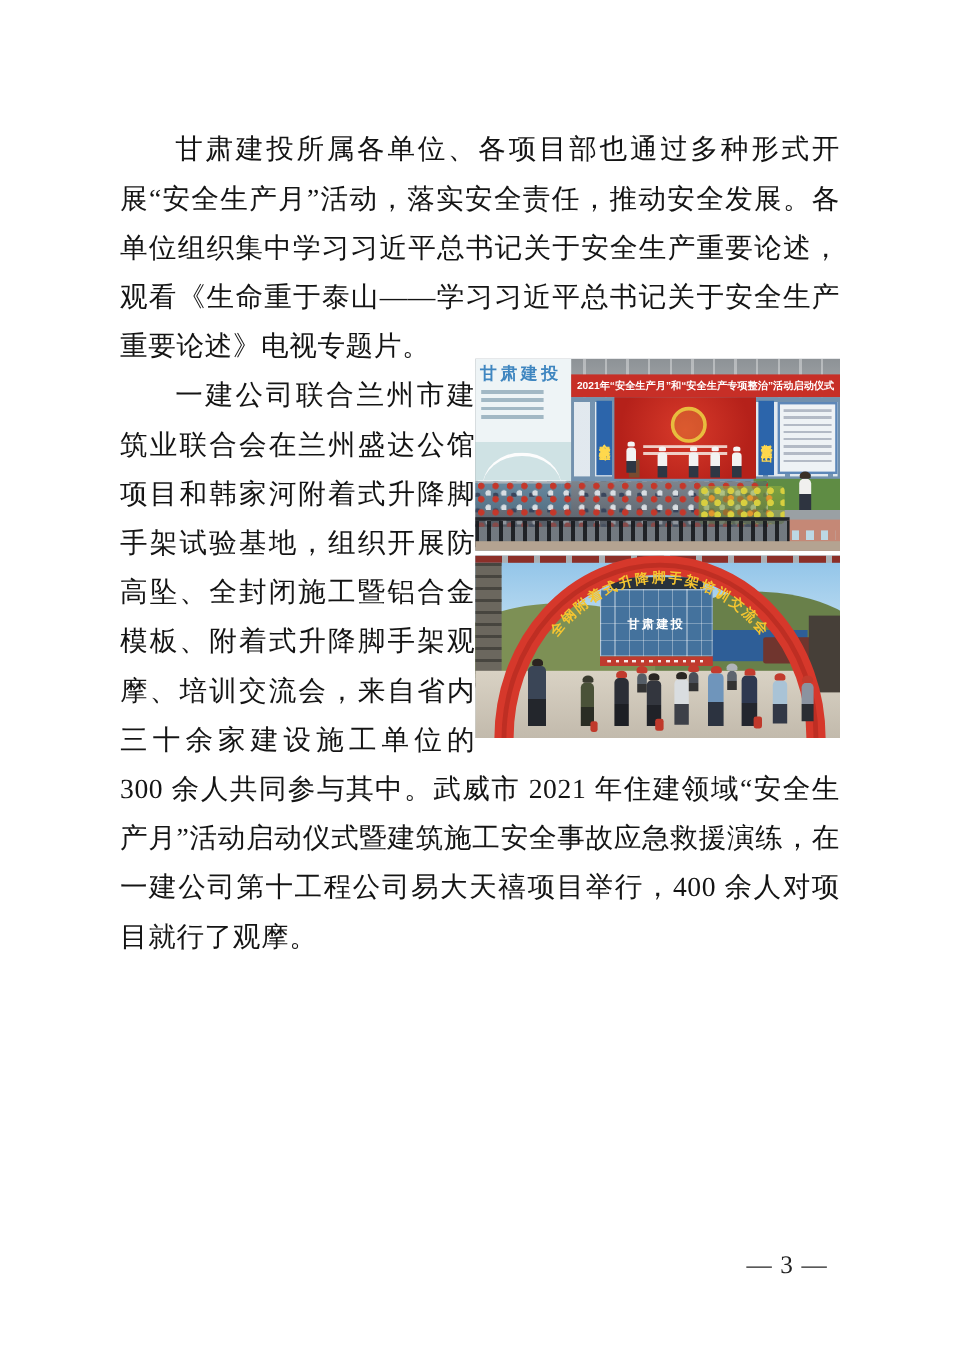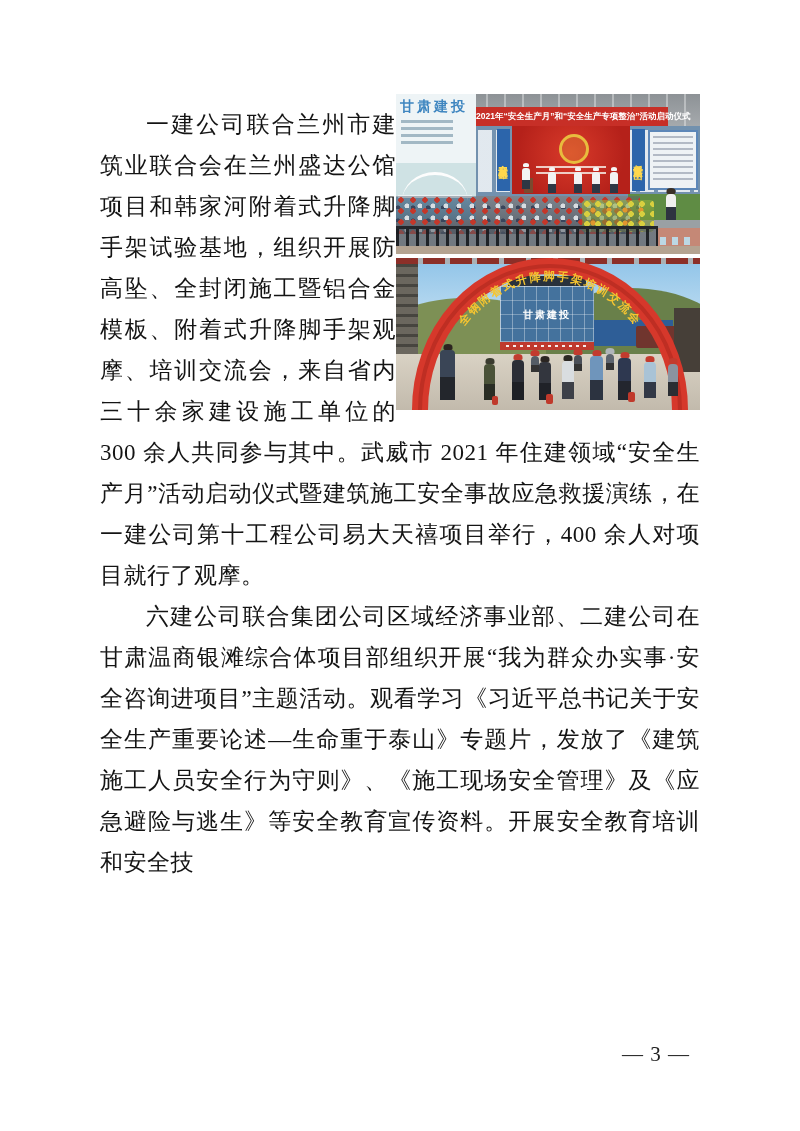--- a/index.html
+++ b/index.html
@@ -27,21 +27,21 @@
     background:repeating-linear-gradient(90deg,rgba(255,255,255,.35) 0 2px,transparent 2px 18px);}
   .p1-billboard{left:0;top:0;width:80px;height:126px;
     background:linear-gradient(#eef4f6 0 55%,#cfe2e4 55% 82%,#74aac7 82% 100%);}
   .p1-billboard-title{position:absolute;left:4px;top:4px;width:72px;
     font-size:14px;font-weight:bold;color:#3f86c0;letter-spacing:3px;white-space:nowrap;}
   .p1-billboard-lines{position:absolute;left:5px;top:26px;width:52px;height:26px;
     background:repeating-linear-gradient(#8fa9b8 0 3px,transparent 3px 7px);opacity:.8;}
   .p1-bridge{position:absolute;left:6px;top:78px;width:66px;height:26px;
     border-top:3px solid #fdfdfd;border-radius:100% 100% 0 0 / 200% 200% 0 0;}
   .p1-bridge:after{content:"";position:absolute;left:-4px;top:20px;width:74px;height:3px;background:#e9f1f3;}
-  .p1-banner{left:80px;top:13px;width:192px;height:19px;background:#c72f27;
+  .p1-banner{left:80px;top:13px;width:224px;height:19px;background:#c72f27;
     color:#ffffff;font-size:8.5px;font-weight:bold;line-height:19px;text-align:center;
     white-space:nowrap;font-family:"Liberation Sans","DejaVu Sans",sans-serif;}
   .p1-boards{left:80px;top:32px;width:224px;height:70px;background:#7291ae;}
   .p1-boards:after{content:"";position:absolute;inset:4px 2px;
     background:repeating-linear-gradient(90deg,rgba(245,248,250,.85) 0 14px,rgba(120,150,180,.45) 14px 18px);}
   .p1-backdrop{left:116px;top:32px;width:118px;height:68px;
     background:radial-gradient(circle at 50% 40%,#d83a2a,#b5211a 75%);}
   .p1-emblem{position:absolute;left:47px;top:8px;width:24px;height:24px;border-radius:50%;
     border:3px solid #e8bc3e;background:rgba(232,188,62,.25);}
   .p1-backdrop-lines{position:absolute;left:24px;top:40px;width:70px;height:12px;
@@ -119,20 +119,21 @@
   .red-item{position:absolute;background:#c0392b;border-radius:2px;}
 
   .page-number{position:absolute;right:110px;top:1042px;font-size:21px;color:#222;letter-spacing:1px;}
 </style>
 </head>
 <body>
 
 <div>
   <div class="content">
 
+    <div class="para">甘肃建投所属各单位、各项目部也通过多种形式开展“安全生产月”活动，落实安全责任，推动安全发展。各单位组织集中学习习近平总书记关于安全生产重要论述，观看《生命重于泰山——学习习近平总书记关于安全生产重要论述》电视专题片。</div>
 
     <div>
       <div class="photos">
 
         <div class="photo photo1">
           <div class="abs p1-buildings"></div>
           <div class="abs p1-billboard">
             <div class="p1-billboard-title">甘肃建投</div>
             <div class="p1-billboard-lines"></div>
             <div class="p1-bridge"></div>
@@ -201,17 +202,16 @@
             <div class="red-item" style="left:150px;top:136px;width:7px;height:10px;"></div>
             <div class="red-item" style="left:96px;top:138px;width:6px;height:9px;"></div>
             <div class="red-item" style="left:232px;top:134px;width:7px;height:10px;"></div>
           </div>
         </div>
 
       </div>
       <div class="para">一建公司联合兰州市建筑业联合会在兰州盛达公馆项目和韩家河附着式升降脚手架试验基地，组织开展防高坠、全封闭施工暨铝合金模板、附着式升降脚手架观摩、培训交流会，来自省内三十余家建设施工单位的 300 余人共同参与其中。武威市 2021 年住建领域“安全生产月”活动启动仪式暨建筑施工安全事故应急救援演练，在一建公司第十工程公司易大天禧项目举行，400 余人对项目就行了观摩。</div>
     </div>
 
-    <div class="para">六建公司联合集团公司区域经济事业部、二建公司在甘肃温商银滩综合体项目部组织开展“我为群众办实事·安全咨询进项目”主题活动。观看学习《习近平总书记关于安全生产重要论述—生命重于泰山》专题片，发放了《建筑施工人员安全行为守则》、《施工现场安全管理》及《应急避险与逃生》等安全教育宣传资料。开展安全教育培训和安全技</div>
   </div>
 
   <div class="page-number">— 3 —</div>
 </div>
 
 </body></html>

